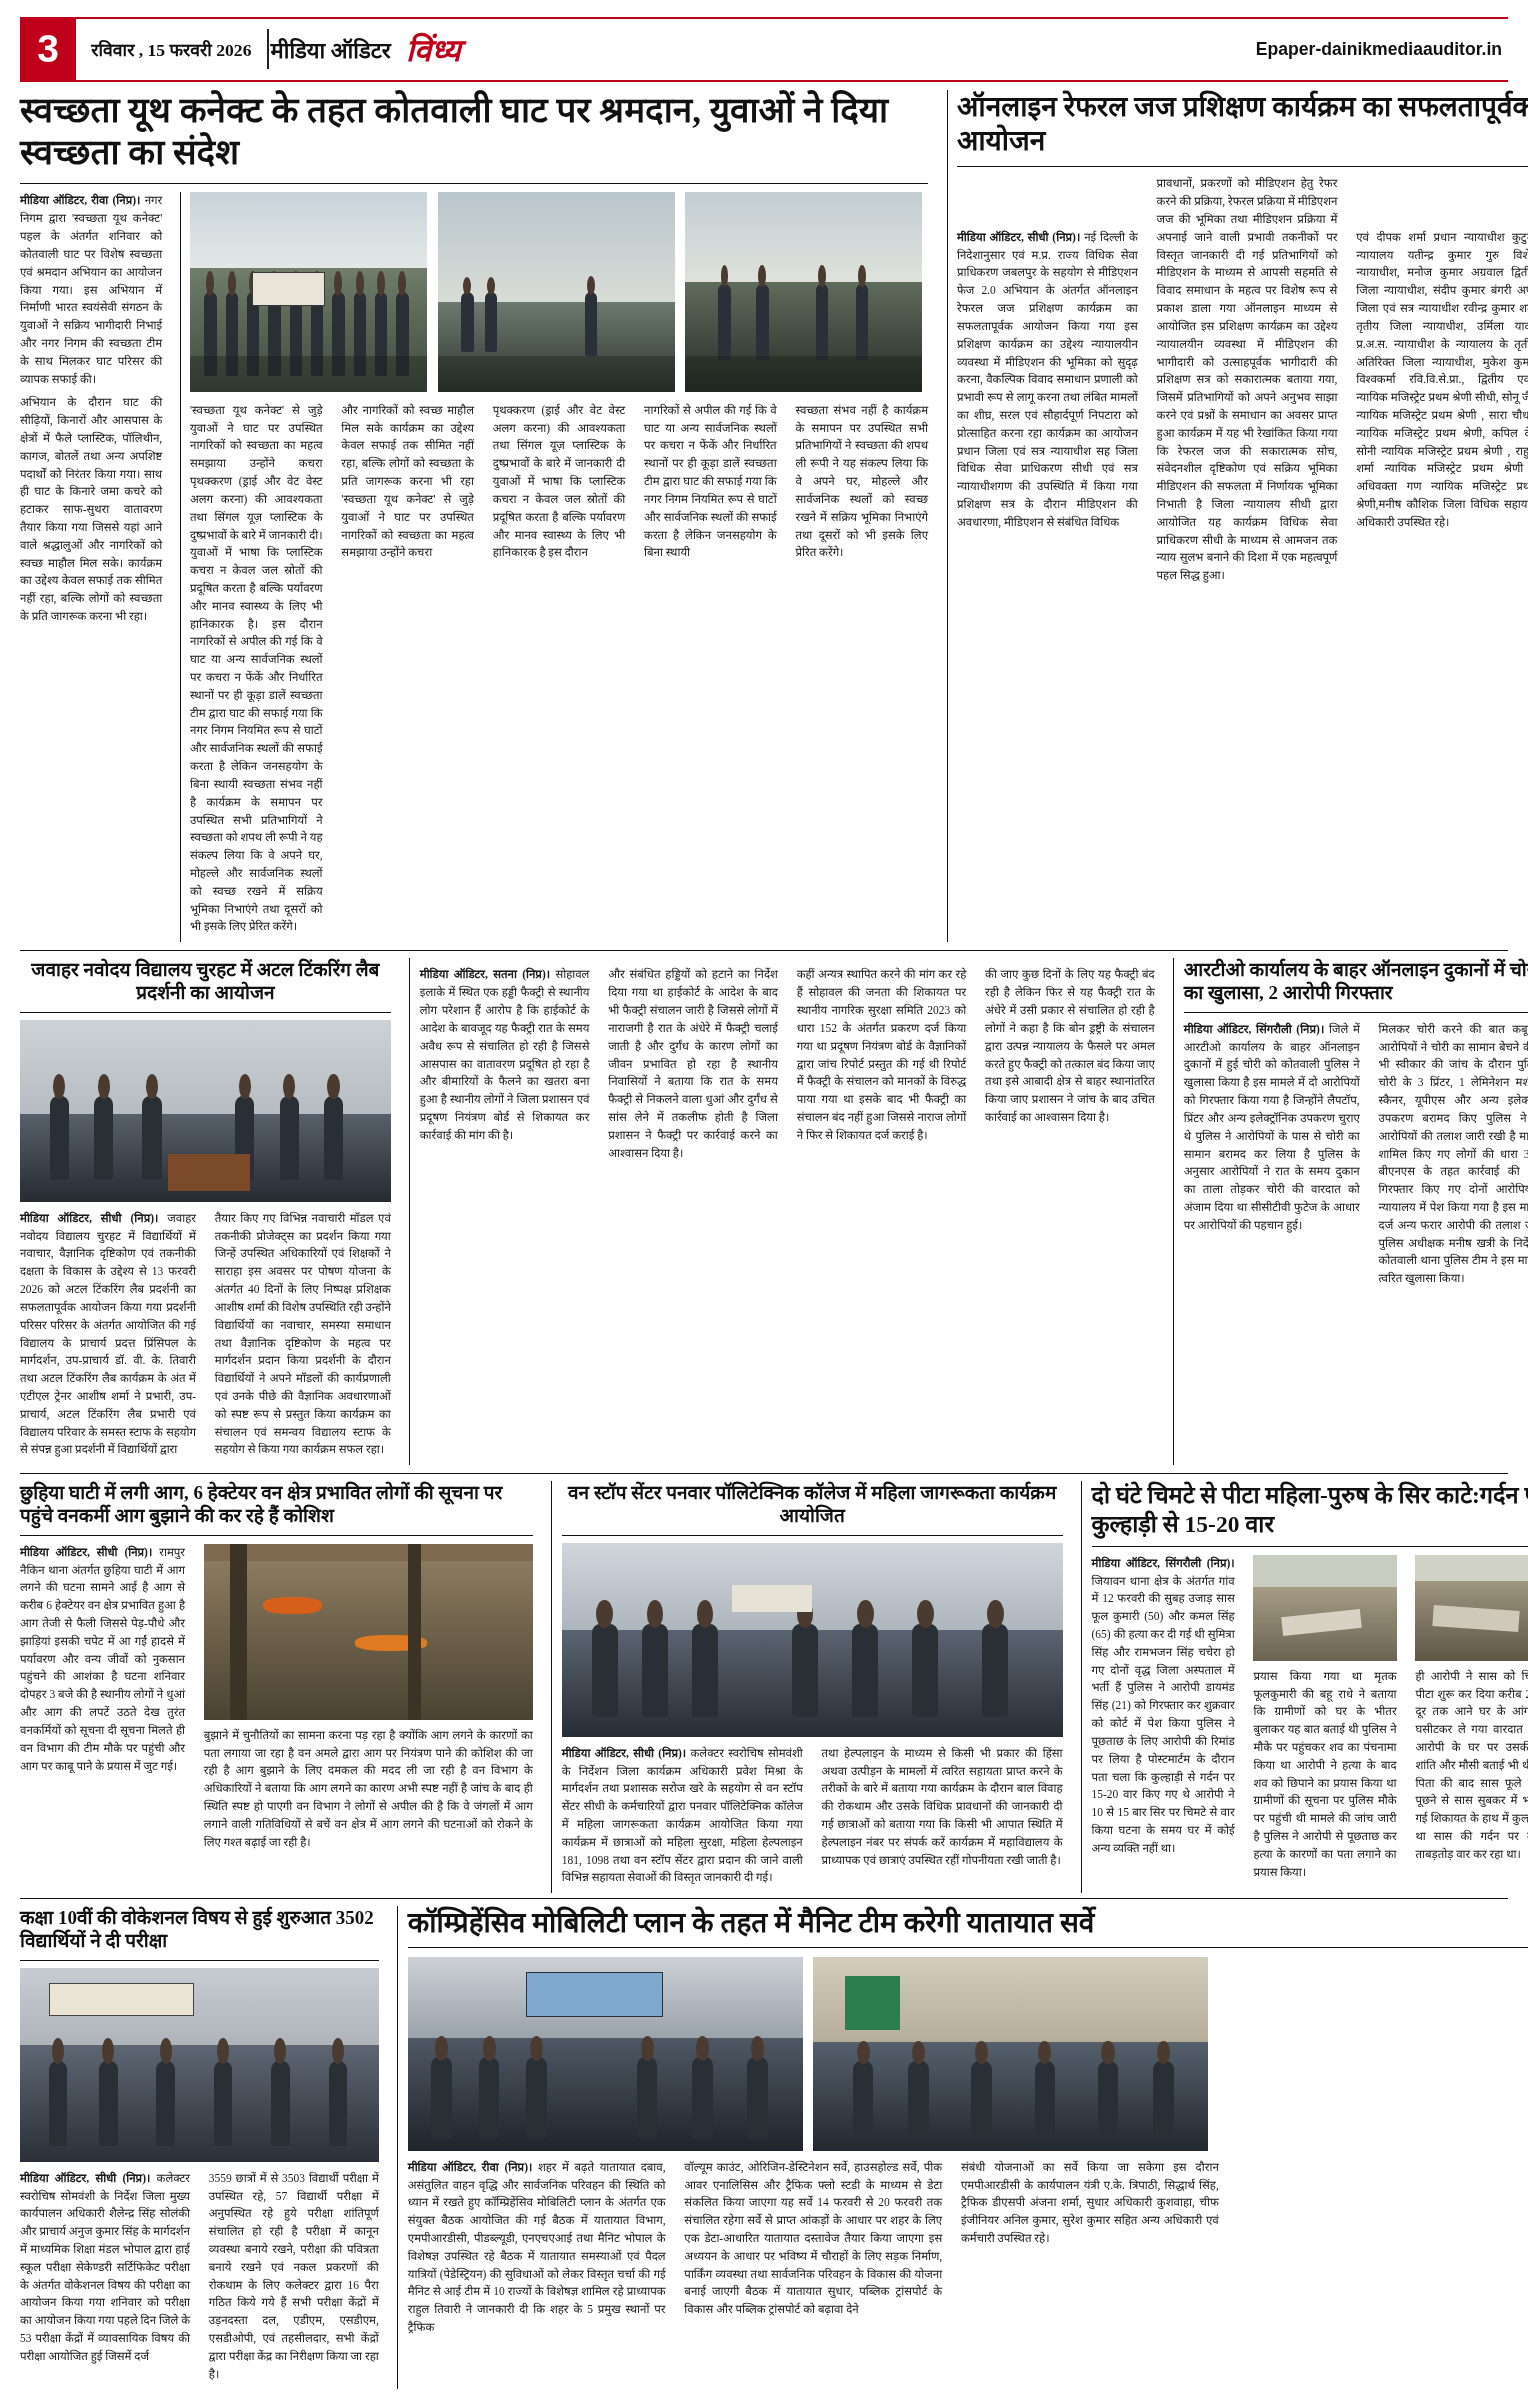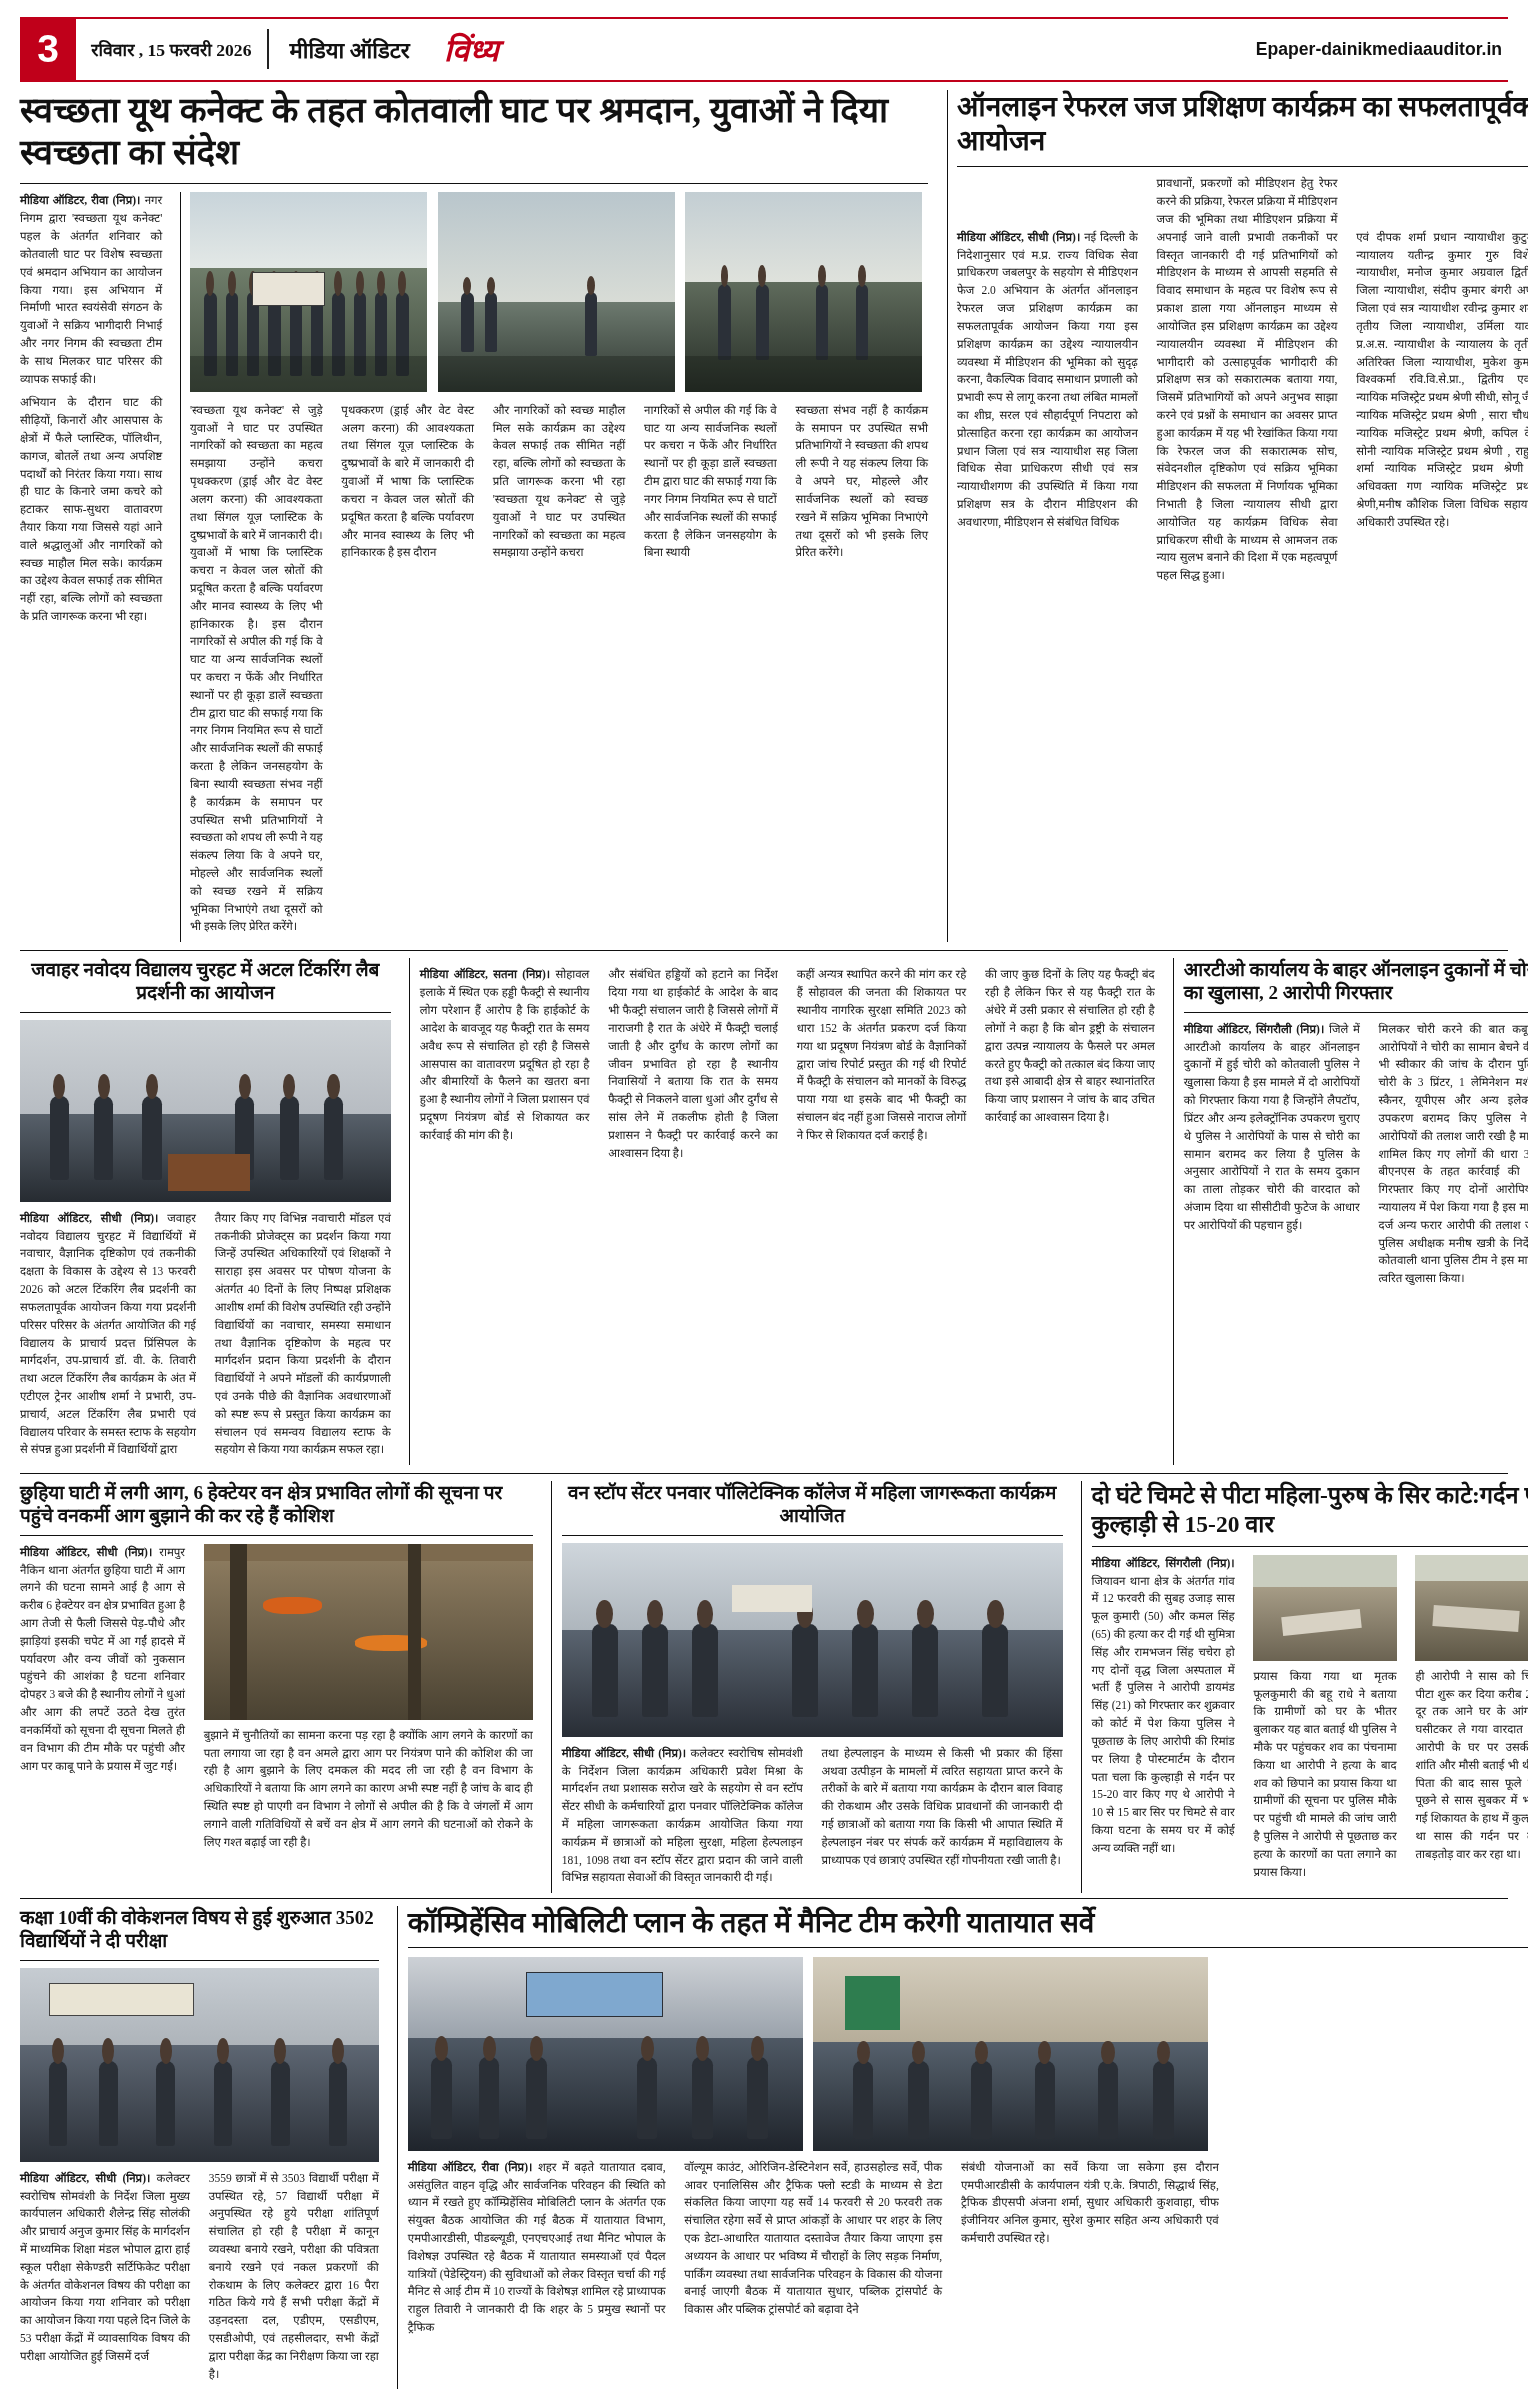--- a/index.html
+++ b/index.html
@@ -5,21 +5,21 @@
   html,body{margin:0;padding:0;background:#ffffff;}
   body{font-family:"Liberation Serif", serif; color:#111; width:1528px;}
   .page{width:1528px; min-height:2401px; background:#fff; padding:0; box-sizing:border-box;}
   .sheet{margin:16.5px 20px 17.6px 20px; border:0;}
 
   
   .masthead{display:flex; align-items:stretch; border-top:2.9px solid #c0001a; border-bottom:2.9px solid #c0001a; height:61px; margin-bottom:8.2px;}
   .page-num{width:56px; background:#c0001a; color:#fff; font-size:39px; font-weight:bold; display:flex; align-items:center; justify-content:center; font-family:"Liberation Sans", sans-serif;}
   .mast-date{display:flex; align-items:center; padding:0 15.3px; font-size:17.6px; font-weight:bold; color:#111; white-space:nowrap;}
   .mast-sep{width:1.8px; background:#222; margin:10.6px 0;}
-  .mast-brand{display:flex; align-items:center; padding:0 21px; font-size:22px; font-weight:bold; color:#111; white-space:nowrap;}
+  .mast-brand{display:flex; align-items:center; padding:0 2px; font-size:22px; font-weight:bold; color:#111; white-space:nowrap;}
   .mast-vindhya{display:flex; align-items:center; padding:0 13px; font-size:31px; font-weight:bold; font-style:italic; color:#c0001a; white-space:nowrap;}
   .mast-spacer{flex:1;}
   .mast-url{display:flex; align-items:center; padding:0 5.9px 0 15.3px; font-size:17.6px; font-weight:bold; color:#111; font-family:"Liberation Sans", sans-serif; white-space:nowrap;}
 
   .headline{font-weight:bold; color:#111; line-height:1.22;}
   .hl-xl{font-size:35px;}
   .hl-lg{font-size:28px;}
   .hl-md{font-size:23.5px;}
   .hl-sm{font-size:19px;}
 
@@ -115,26 +115,26 @@
           </div>
 
           <div class="cols" style="padding-top:9.4px;">
             <div class="col" style="width:141px; padding-left:0;">
               <div class="body">
                     <p>'स्वच्छता यूथ कनेक्ट' से जुड़े युवाओं ने घाट पर उपस्थित नागरिकों को स्वच्छता का महत्व समझाया उन्होंने कचरा पृथक्करण (ड्राई और वेट वेस्ट अलग करना) की आवश्यकता तथा सिंगल यूज़ प्लास्टिक के दुष्प्रभावों के बारे में जानकारी दी। युवाओं में भाषा कि प्लास्टिक कचरा न केवल जल स्रोतों की प्रदूषित करता है बल्कि पर्यावरण और मानव स्वास्थ्य के लिए भी हानिकारक है। इस दौरान नागरिकों से अपील की गई कि वे घाट या अन्य सार्वजनिक स्थलों पर कचरा न फेंकें और निर्धारित स्थानों पर ही कूड़ा डालें स्वच्छता टीम द्वारा घाट की सफाई गया कि नगर निगम नियमित रूप से घाटों और सार्वजनिक स्थलों की सफाई करता है लेकिन जनसहयोग के बिना स्थायी स्वच्छता संभव नहीं है कार्यक्रम के समापन पर उपस्थित सभी प्रतिभागियों ने स्वच्छता को शपथ ली रूपी ने यह संकल्प लिया कि वे अपने घर, मोहल्ले और सार्वजनिक स्थलों को स्वच्छ रखने में सक्रिय भूमिका निभाएंगे तथा दूसरों को भी इसके लिए प्रेरित करेंगे।</p>
                   </div>
             </div>
             <div class="col" style="width:141px;">
                   <div class="body">
+                    <p>और नागरिकों को स्वच्छ माहौल मिल सके कार्यक्रम का उद्देश्य केवल सफाई तक सीमित नहीं रहा, बल्कि लोगों को स्वच्छता के प्रति जागरूक करना भी रहा 'स्वच्छता यूथ कनेक्ट' से जुड़े युवाओं ने घाट पर उपस्थित नागरिकों को स्वच्छता का महत्व समझाया उन्होंने कचरा</p>
+                  </div>
+                </div>
+            <div class="col" style="width:141px;">
+                  <div class="body">
                     <p>पृथक्करण (ड्राई और वेट वेस्ट अलग करना) की आवश्यकता तथा सिंगल यूज़ प्लास्टिक के दुष्प्रभावों के बारे में जानकारी दी युवाओं में भाषा कि प्लास्टिक कचरा न केवल जल स्रोतों की प्रदूषित करता है बल्कि पर्यावरण और मानव स्वास्थ्य के लिए भी हानिकारक है इस दौरान</p>
-                  </div>
-                </div>
-            <div class="col" style="width:141px;">
-                  <div class="body">
-                    <p>और नागरिकों को स्वच्छ माहौल मिल सके कार्यक्रम का उद्देश्य केवल सफाई तक सीमित नहीं रहा, बल्कि लोगों को स्वच्छता के प्रति जागरूक करना भी रहा 'स्वच्छता यूथ कनेक्ट' से जुड़े युवाओं ने घाट पर उपस्थित नागरिकों को स्वच्छता का महत्व समझाया उन्होंने कचरा</p>
                   </div>
                 </div>
             <div class="col" style="width:141px;">
                   <div class="body">
                     <p>नागरिकों से अपील की गई कि वे घाट या अन्य सार्वजनिक स्थलों पर कचरा न फेंकें और निर्धारित स्थानों पर ही कूड़ा डालें स्वच्छता टीम द्वारा घाट की सफाई गया कि नगर निगम नियमित रूप से घाटों और सार्वजनिक स्थलों की सफाई करता है लेकिन जनसहयोग के बिना स्थायी</p>
                   </div>
                 </div>
             <div class="col" style="width:141px; padding-right:0;">
                   <div class="body">
                     <p>स्वच्छता संभव नहीं है कार्यक्रम के समापन पर उपस्थित सभी प्रतिभागियों ने स्वच्छता की शपथ ली रूपी ने यह संकल्प लिया कि वे अपने घर, मोहल्ले और सार्वजनिक स्थलों को स्वच्छ रखने में सक्रिय भूमिका निभाएंगे तथा दूसरों को भी इसके लिए प्रेरित करेंगे।</p>

